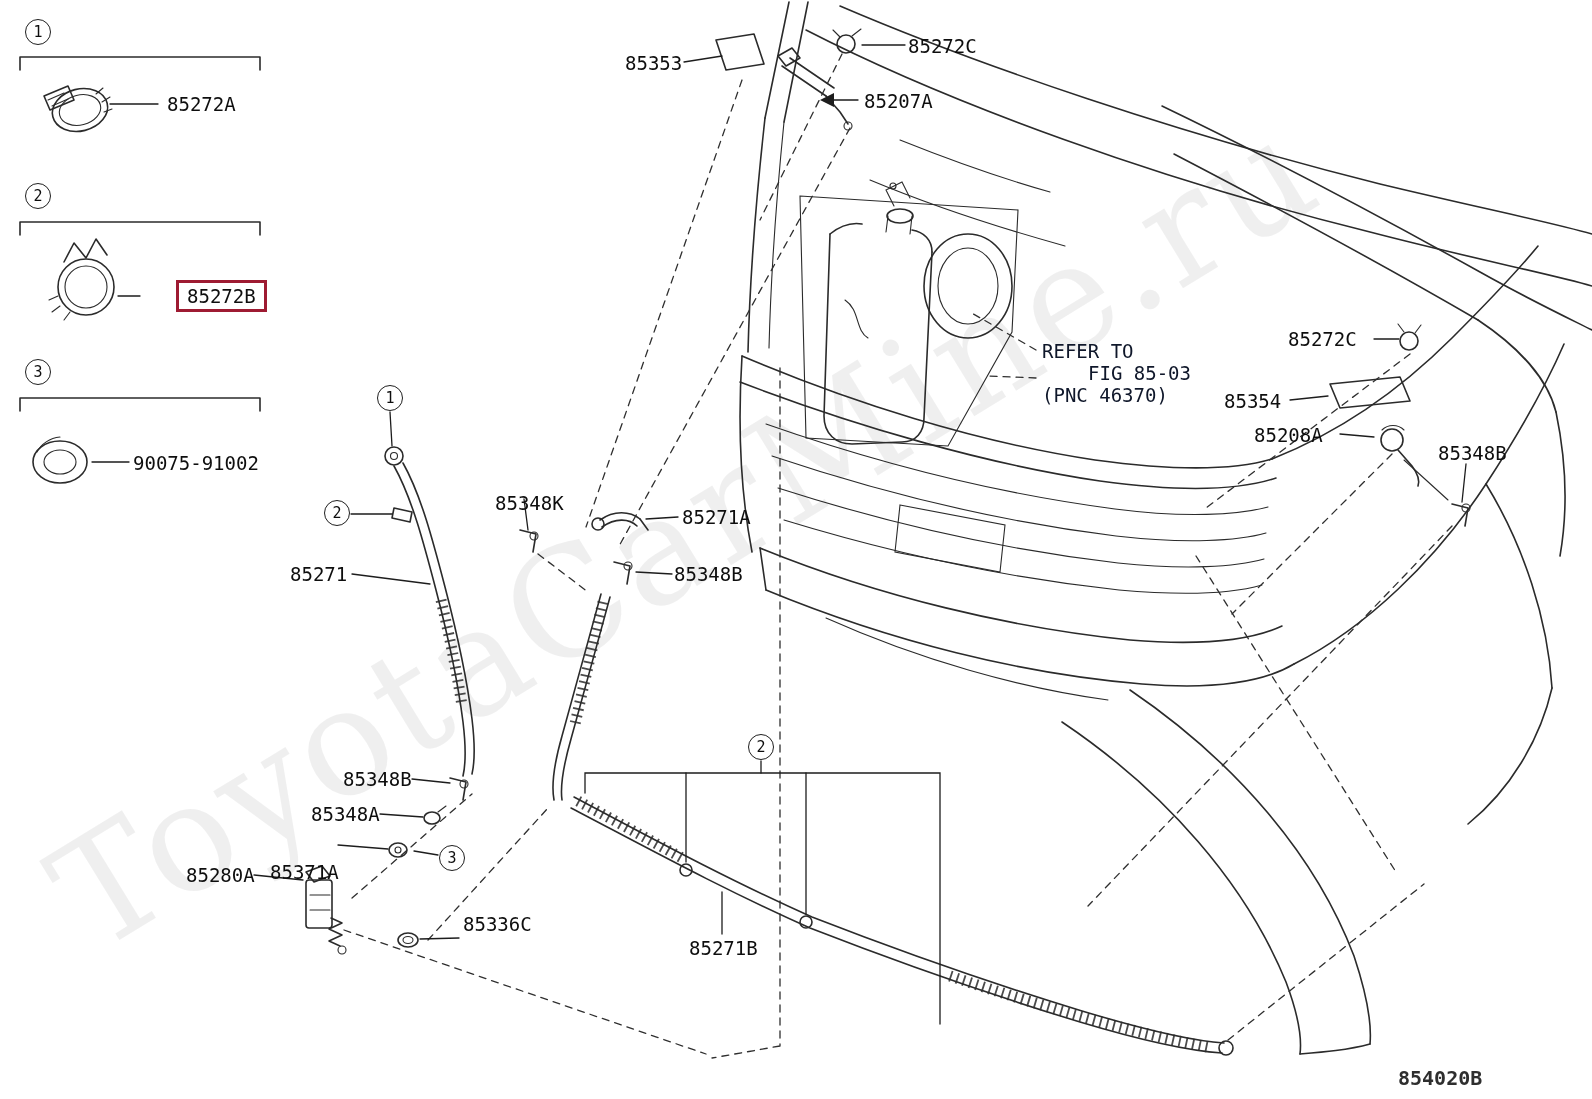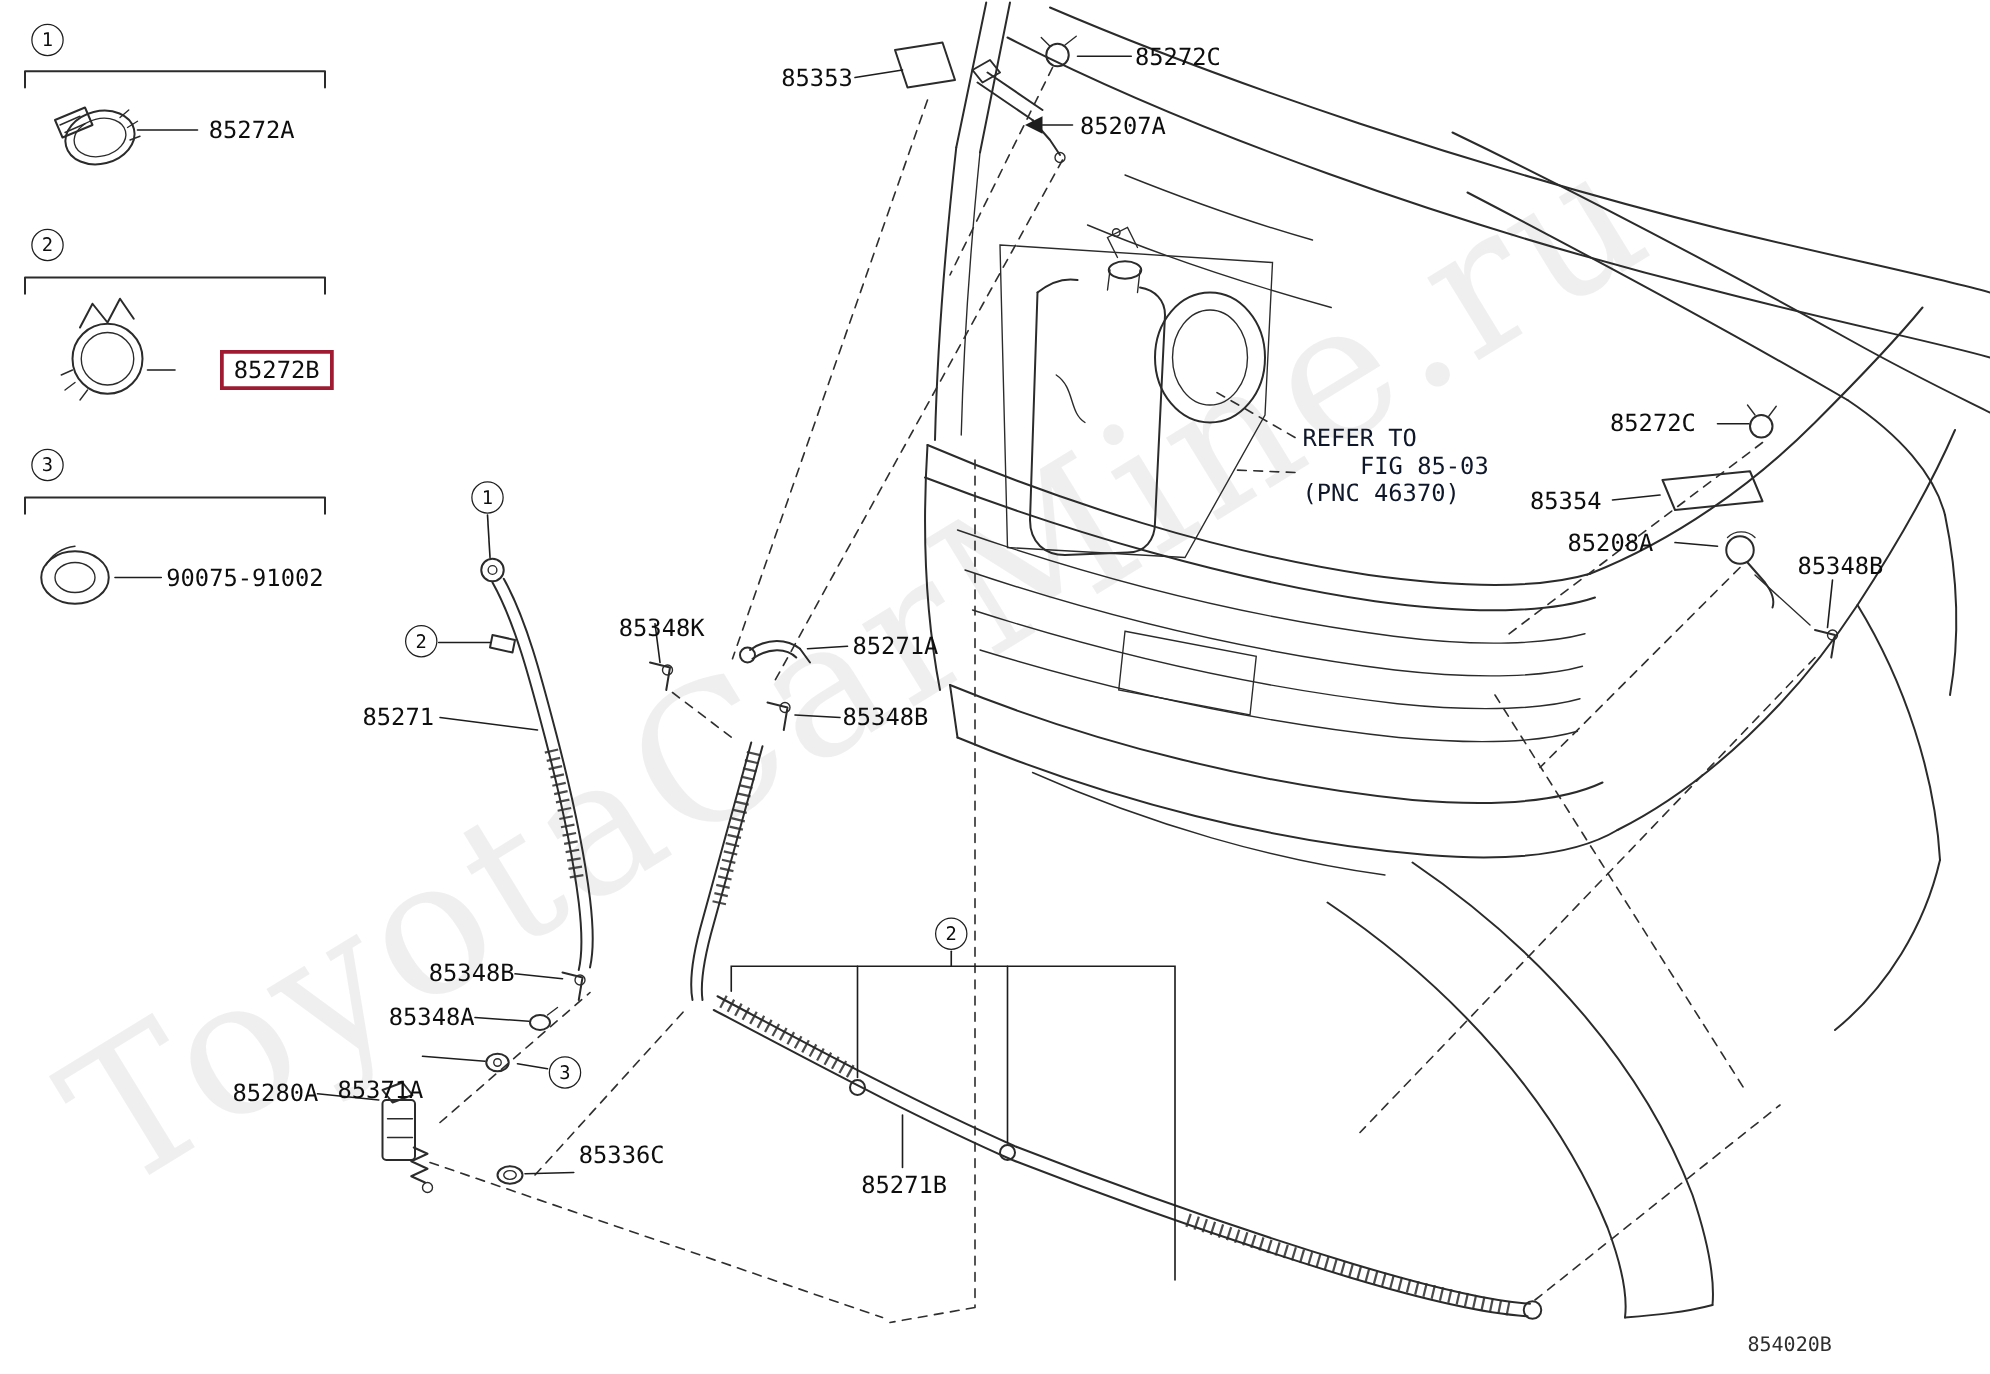--- a/index.html
+++ b/index.html
@@ -17,21 +17,21 @@
     position:absolute;font-size:19px;line-height:22px;white-space:nowrap;color:#0e0e0e;
     letter-spacing:0;
   }
   .lbl.hl{border:3px solid #9e1b32;padding:2px 8px;background:#fff;}
   .marker{
     position:absolute;width:26px;height:26px;border:1.8px solid #1f1f1f;border-radius:50%;
     display:flex;align-items:center;justify-content:center;font-size:15px;background:#fff;
     box-sizing:border-box;color:#0e0e0e;
   }
   .note-line{position:absolute;font-size:19px;line-height:22px;white-space:nowrap;color:#0f172a;}
-  .code{position:absolute;font-size:16px;color:#2e2e2e;}
+  .code{position:absolute;font-size:20px;color:#2e2e2e;font-weight:bold;}
 </style>
 </head>
 <body>
 
 <div class="stage">
 
 <svg class="art" width="1592" height="1099" viewBox="0 0 1592 1099">
 
   <g>
     <text transform="translate(95,955) rotate(-31.5)" style="font-family:'DejaVu Serif',serif;font-size:150px;fill:#3a3a3a;opacity:0.075;letter-spacing:4px;">ToyotaCarMine.ru</text>

